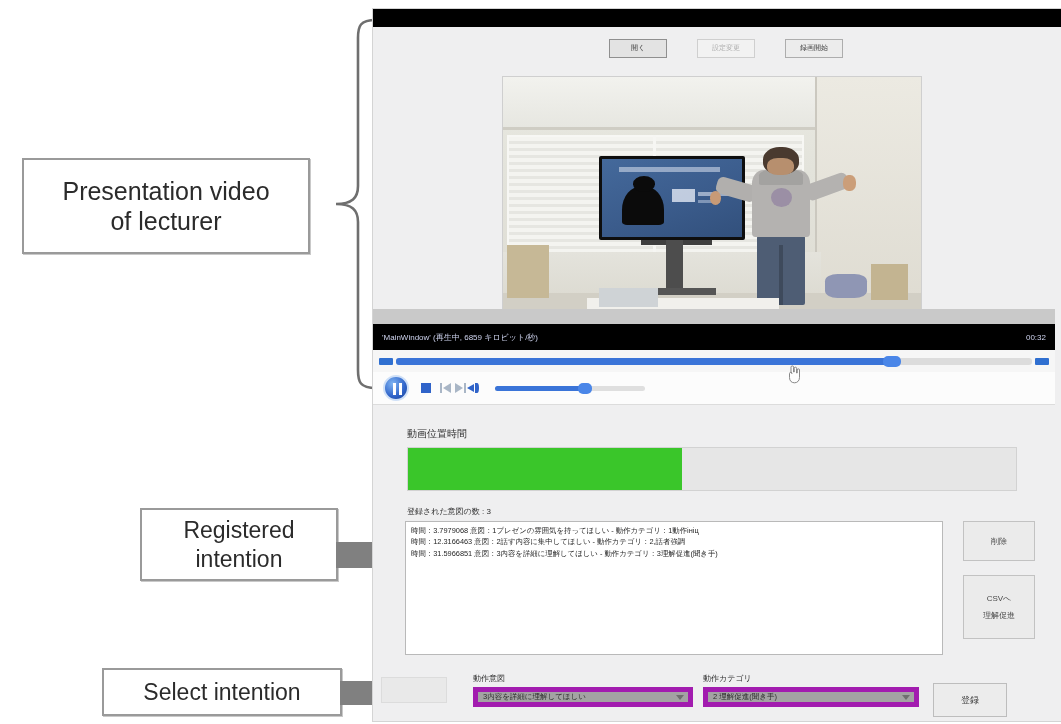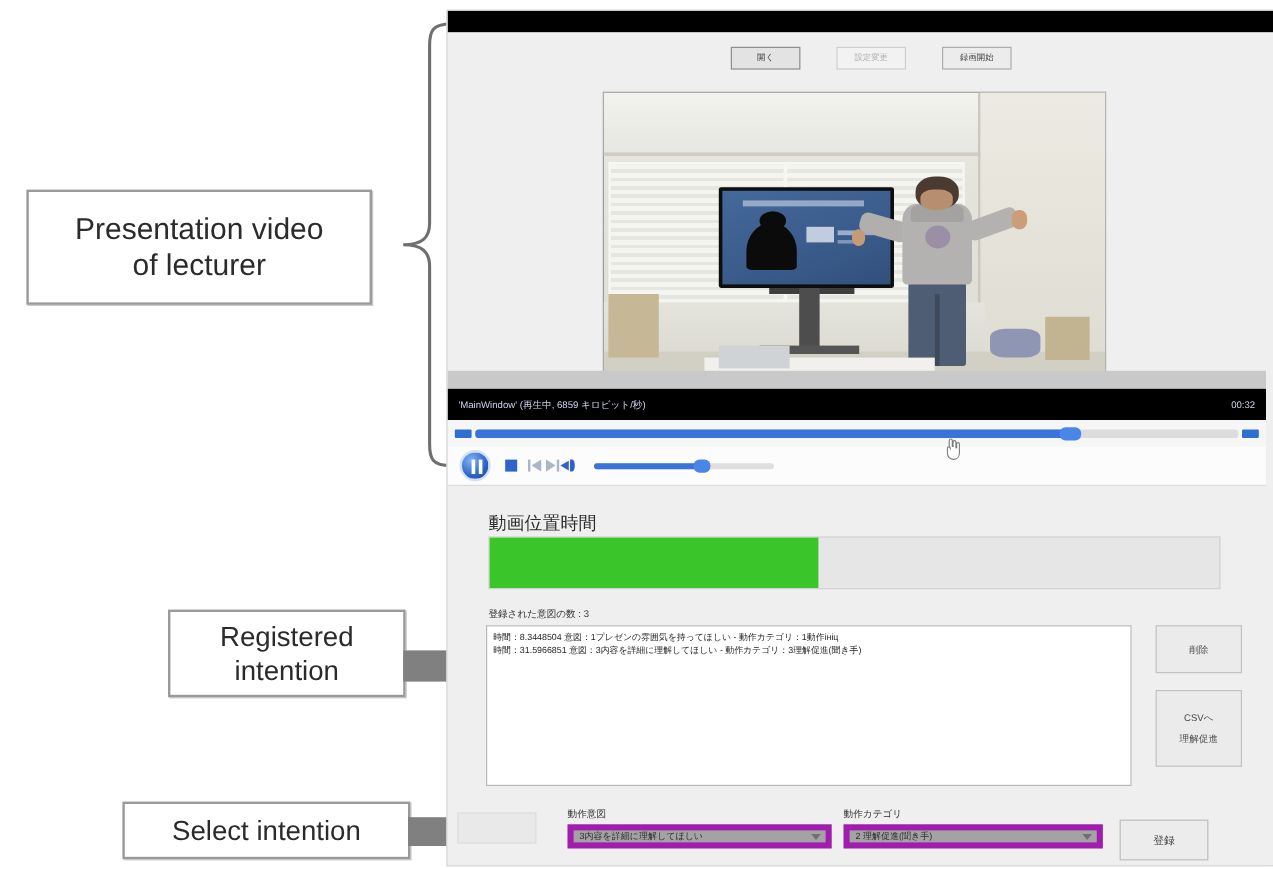--- a/index.html
+++ b/index.html
@@ -225,21 +225,21 @@
     background:#4a86e8; border-radius:5px; transform:translateX(-7px); }
 
   
   #cursor-hand {
     position:absolute; left:786px; top:364px; width:16px; height:20px; z-index: 40;
   }
 
   
   #panel { position:absolute; left:0; top:396px; width:682px; height:318px; background:#efeff0; }
   .jp { font-family: "Liberation Sans", sans-serif; }
-  #lbl-progress { position:absolute; left:34px; top:22px; font-size:15px; color:#2d2d2d; }
+  #lbl-progress { position:absolute; left:34px; top:22px; font-size:10px; color:#2d2d2d; }
   #progressbar {
     position:absolute; left:34px; top:42px; width:610px; height:44px;
     background:#e6e6e6; border:1px solid #d2d2d2;
   }
   #progress-fill { height:100%; width:45%; background:#3ac62a; }
 
   #lbl-count { position:absolute; left:34px; top:101px; font-size:8px; color:#2d2d2d; }
   #intention-list {
     position:absolute; left:32px; top:116px; width:538px; height:134px;
     background:#ffffff; border:1px solid #b9b9b9; padding:3px 5px;
@@ -406,21 +406,22 @@
 
       <div id="lbl-progress" class="jp">動画位置時間</div>
 
       <div id="progressbar">
         <div id="progress-fill" style="width: 45%; background: rgb(58, 198, 42);"></div>
       </div>
 
       <div id="lbl-count" class="jp">登録された意図の数 : 3</div>
 
       <div id="intention-list">
-        <div class="ilist-row jp">時間：8.3448504 意図：1プレゼンの雰囲気を持ってほしい - 動作カテゴリ：1動作ініц</div>
+        <div class="ilist-row jp">時間：3.7979068 意図：1プレゼンの雰囲気を持ってほしい - 動作カテゴリ：1動作ініц</div>
+        <div class="ilist-row jp">時間：12.3166463 意図：2話す内容に集中してほしい - 動作カテゴリ：2,話者強調</div>
         <div class="ilist-row jp">時間：31.5966851 意図：3内容を詳細に理解してほしい - 動作カテゴリ：3理解促進(聞き手)</div>
       </div>
 
       <div id="btn-delete" class="jp">削除</div>
 
       <div id="btn-csv" class="jp">
         <span>CSVへ</span>
         <span>理解促進</span>
       </div>
 

